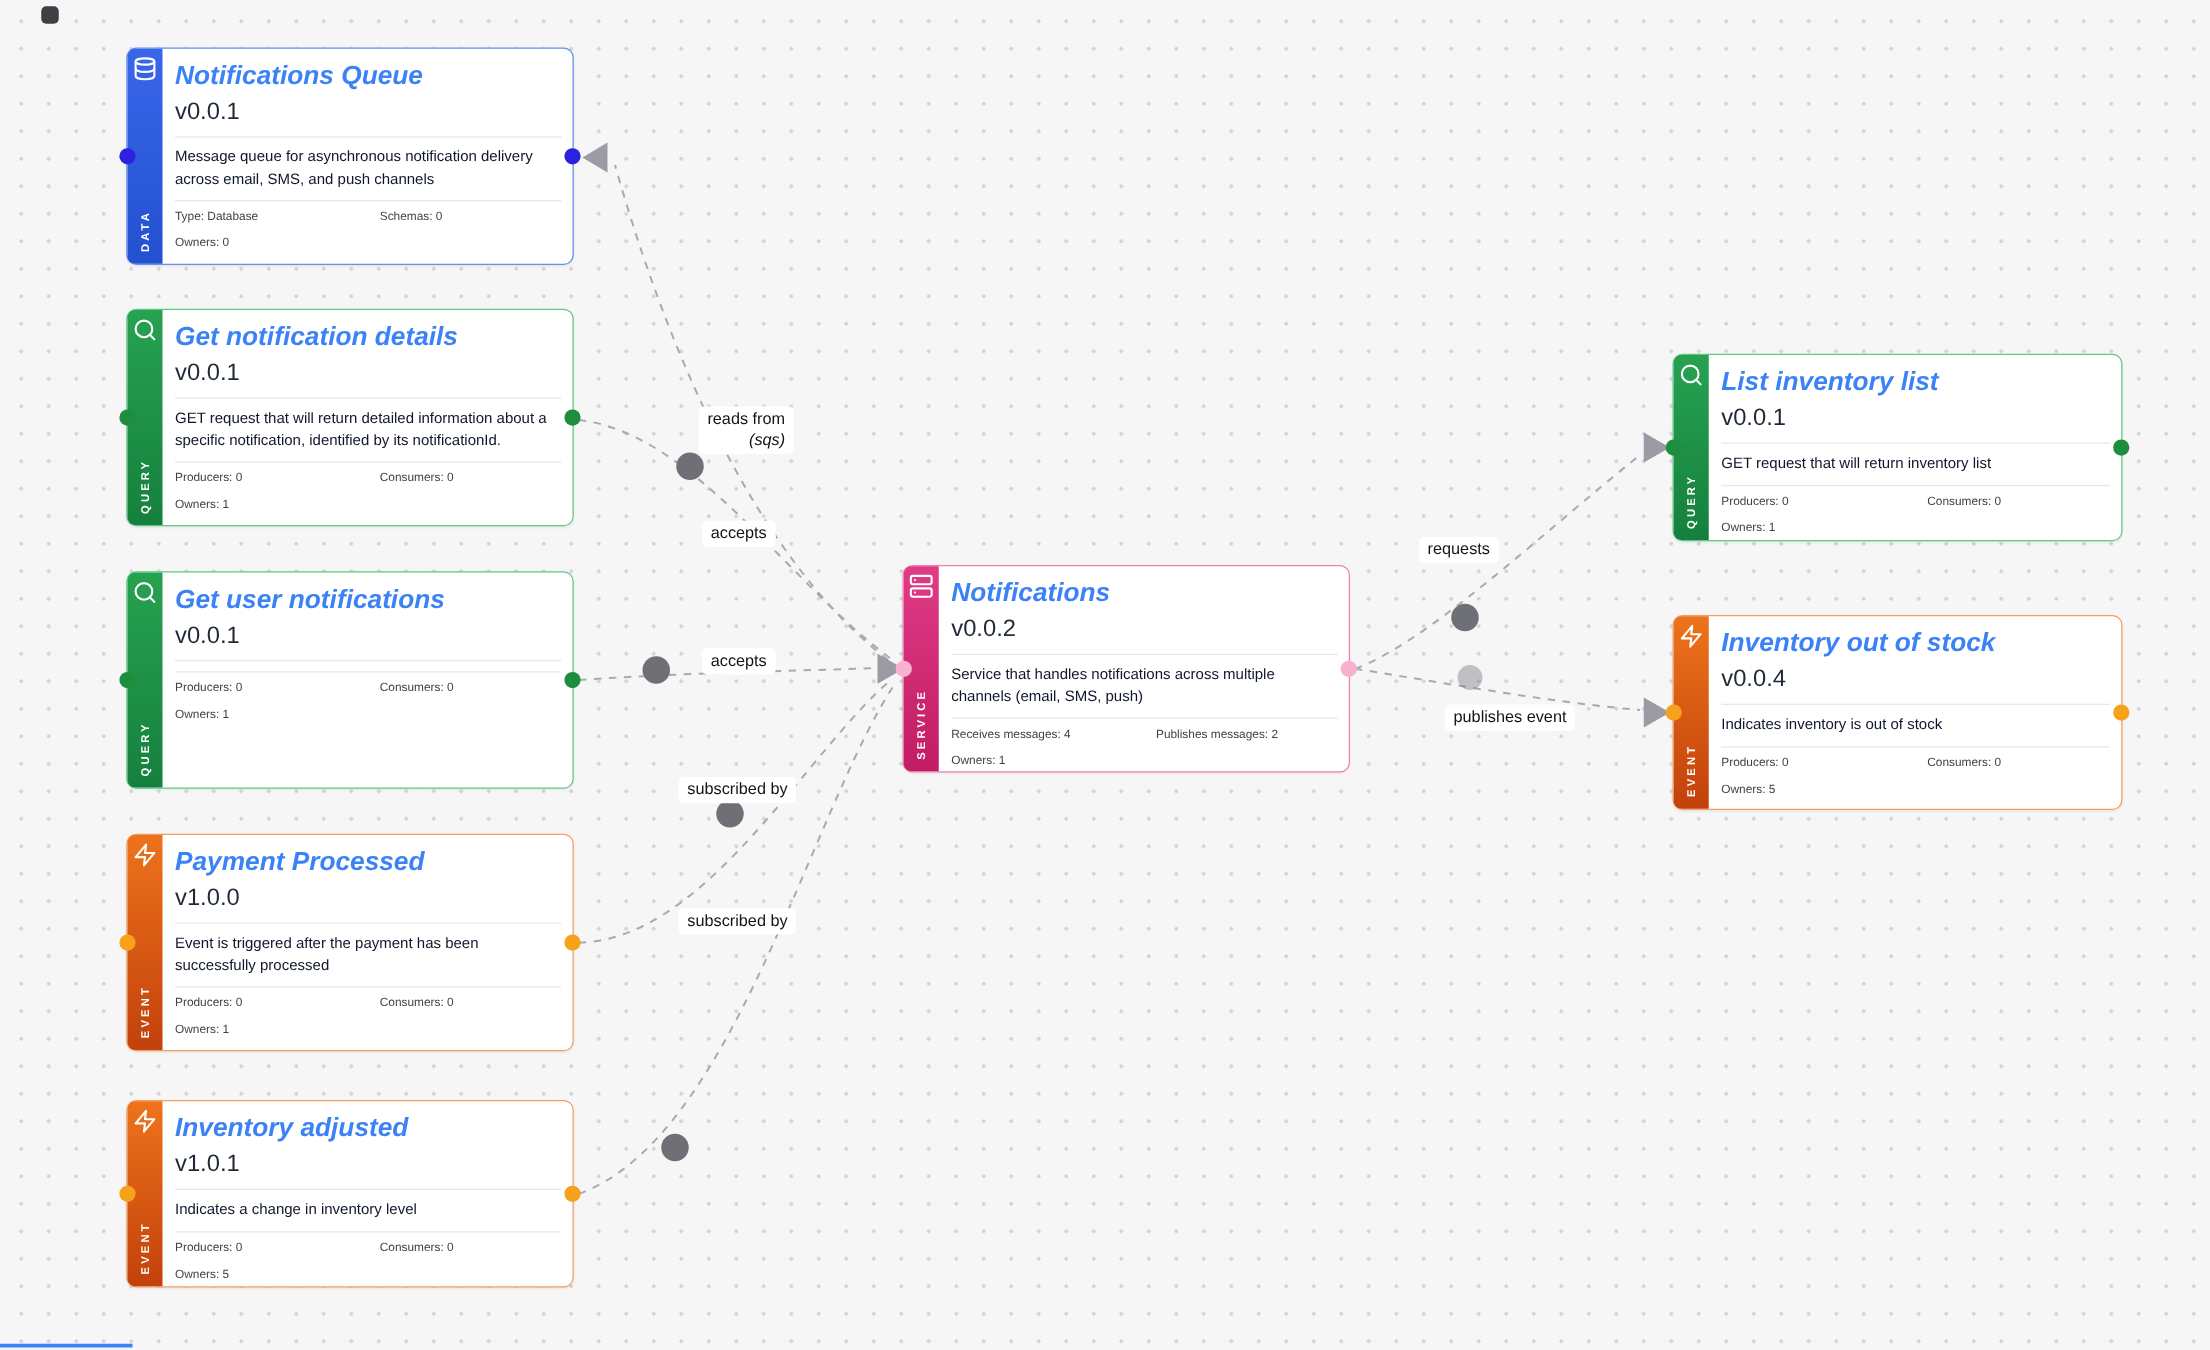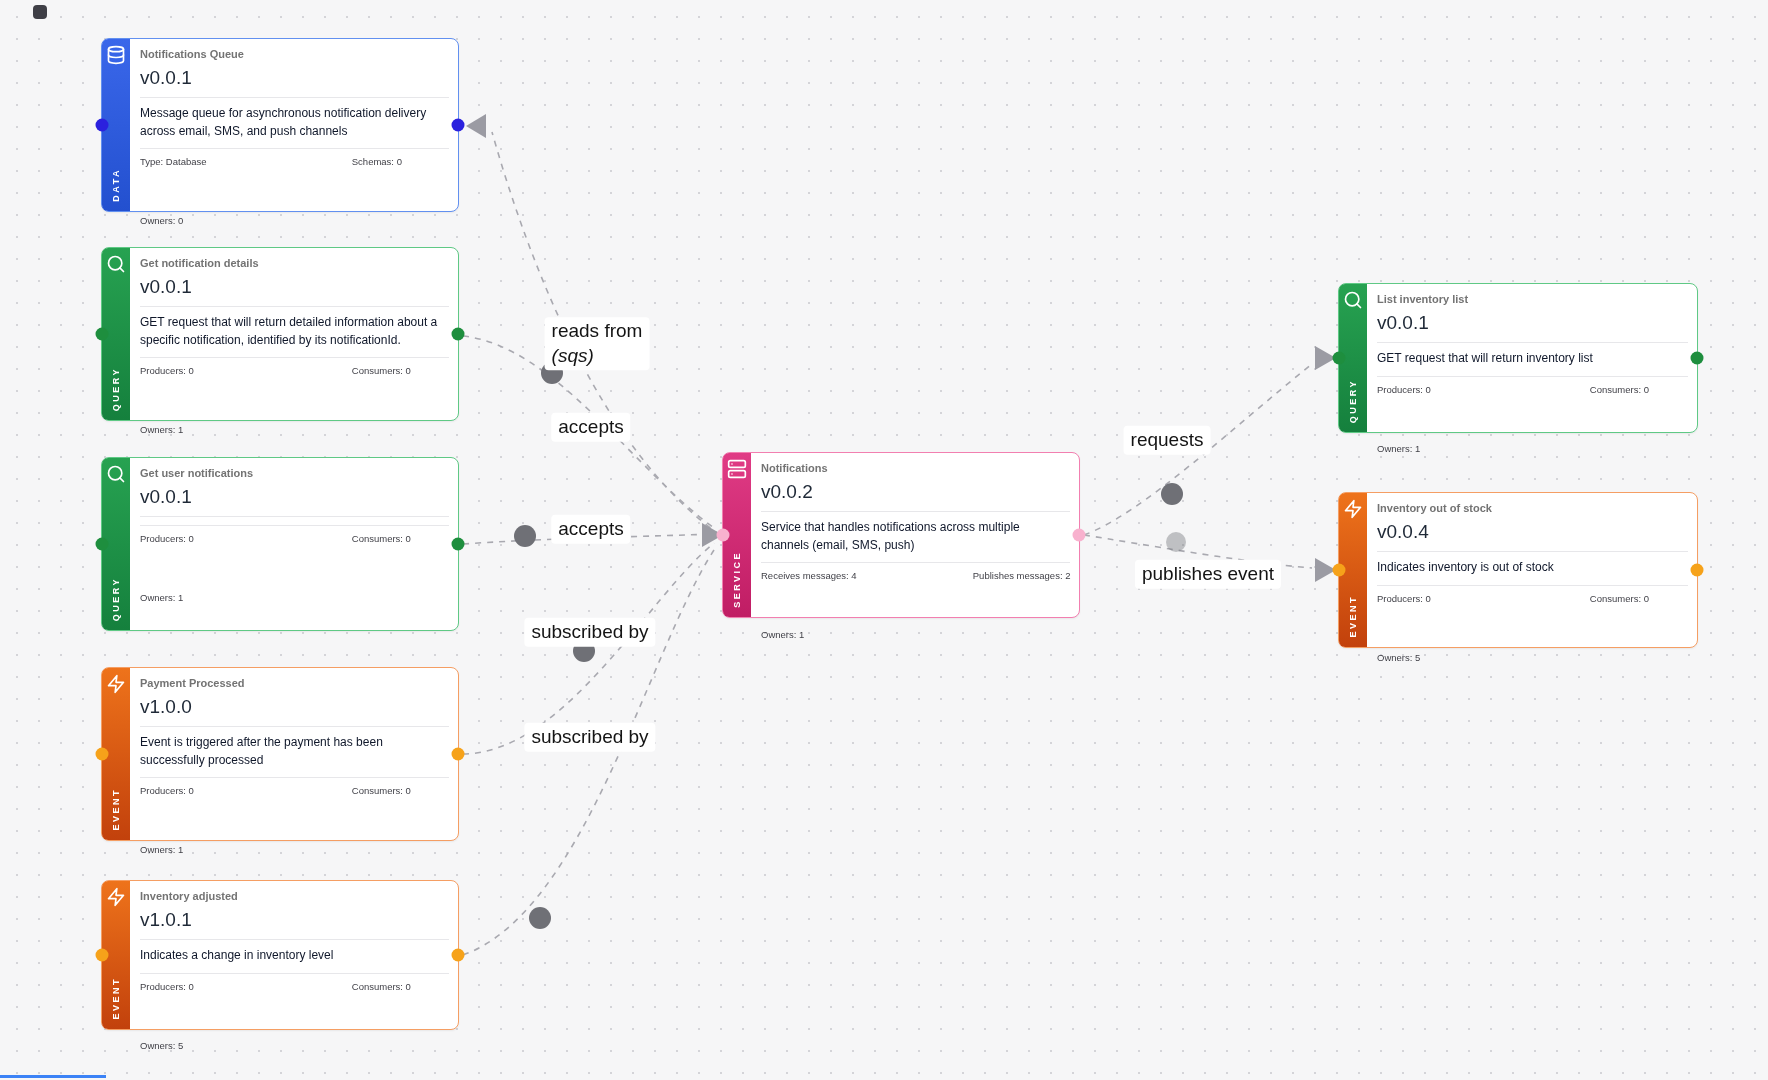--- a/index.html
+++ b/index.html
@@ -35,25 +35,25 @@
     width:28px;flex:0 0 28px;border-radius:6px 0 0 6px;
     display:flex;flex-direction:column;align-items:center;justify-content:space-between;
   }
   .sidebar svg{margin-top:6px;flex:0 0 auto;}
   .vlabel{
     writing-mode:vertical-rl;transform:rotate(180deg);
     color:#fff;font-size:9px;font-weight:bold;letter-spacing:2.5px;
     margin-bottom:9px;
   }
   .nbody{flex:1 1 auto;padding:9px 9px 6px 10px;min-width:0;}
-  .ntitle{font-size:11px;font-weight:bold;color:#737373;line-height:1.2;}
+  .ntitle{font-size:21px;font-weight:bold;color:#3b82f6;line-height:1.2;font-style:italic;}
   .nversion{font-size:19px;color:#1f2937;margin-top:6px;}
   .ndivider{height:1px;background:#e7e7ea;margin:8px 0 7px 0;}
   .ndesc{font-size:12px;color:#0f172a;line-height:1.45;}
-  .nstats{display:grid;grid-template-columns:53% 47%;row-gap:10px;margin-top:2px;gap:48px;}
+  .nstats{display:grid;grid-template-columns:53% 47%;row-gap:10px;margin-top:2px;}
   .stat{font-size:9.5px;color:#3f3f46;}
 
   .handle{
     position:absolute;width:13px;height:13px;border-radius:50%;
     top:50%;transform:translate(-50%,-50%);
   }
   .handle.hl{left:0;}
   .handle.hr{left:100%;}
 
   .t-data{border-color:#6290f0;}
@@ -66,21 +66,21 @@
   .t-event .sidebar{background:linear-gradient(180deg,#ee731b,#c2410c);}
   .t-event .handle{background:#f6a21a;}
   .t-service{border-color:#f27fb0;}
   .t-service .sidebar{background:linear-gradient(180deg,#e03b85,#c01d64);}
   .t-service .handle{background:#f8b1ce;}
 
   
   .edge-label{
     position:absolute;transform:translate(-50%,-50%);
     background:#ffffff;border-radius:4px;padding:2px 7px;
-    font-size:19px;color:#141414;white-space:nowrap;text-align:left;line-height:1.3;
+    font-size:13px;color:#141414;white-space:nowrap;text-align:right;line-height:1.3;
   }
   .edge-label .sub{display:block;font-style:italic;}
   .el-reads{left:597px;top:344px;}
   .el-acc1{left:591px;top:427px;}
   .el-acc2{left:591px;top:529px;}
   .el-sub1{left:590px;top:632px;}
   .el-sub2{left:590px;top:737px;}
   .el-req{left:1167px;top:440px;}
   .el-pub{left:1208px;top:558px;margin-top:16px;}
 

